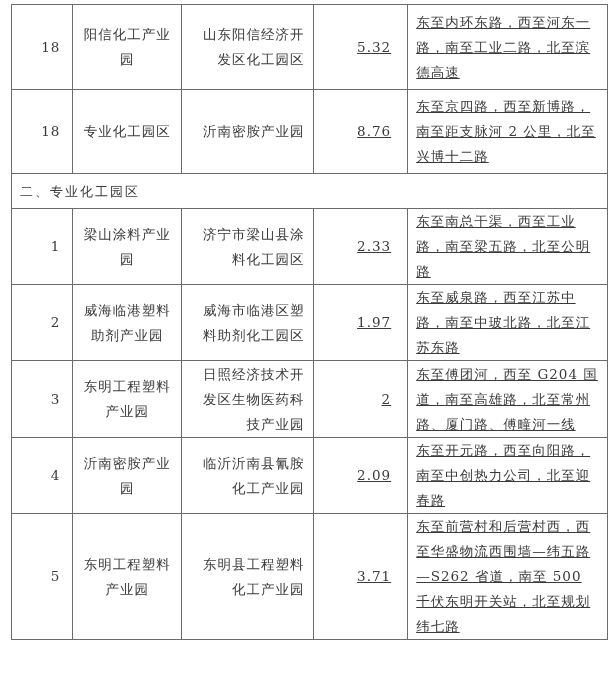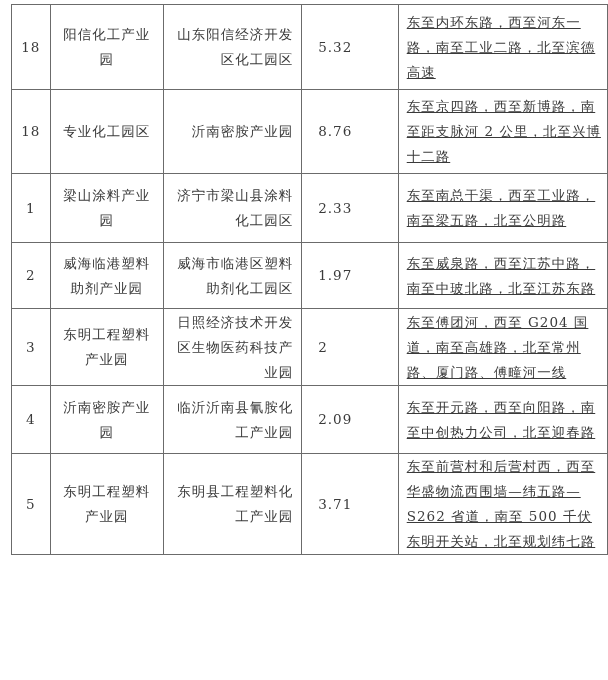--- a/index.html
+++ b/index.html
@@ -1,24 +1,24 @@
 <!DOCTYPE html>
 <html><head>
 <meta charset="utf-8">
 <style>
   html, body { margin: 0; padding: 0; background: #ffffff; }
   body { width: 608px; height: 680px; overflow: hidden; position: relative;
          font-family: "DejaVu Serif", "Liberation Serif", serif; color: #333; }
   .tbl { position: absolute; left: 11px; top: 4px; border-collapse: collapse; table-layout: fixed; }
   .tbl td { border: 1.5px solid #6b6b6b; padding: 0 8px; font-size: 13.5px; line-height: 25px;
             vertical-align: middle; letter-spacing: 1px; color: #3a3a3a; }
-  .c-no { width: 41px; text-align: center; padding: 0 !important; font-size: 12px; letter-spacing: 0; }
+  .c-no { width: 41px; text-align: right; padding: 12px !important; font-size: 12px; letter-spacing: 0; }
   .c-name { width: 112px; text-align: center; }
   .c-area { width: 141px; text-align: right; }
-  .c-size { width: 69px; text-align: left; padding: 16px !important; font-size: 12.5px; letter-spacing: 0.5px; }
+  .c-size { width: 69px; text-align: right; padding: 16px !important; font-size: 12.5px; letter-spacing: 0.5px; text-decoration: underline; }
   .c-bound { width: 223px; padding-left: 8px !important; padding-right: 6px !important; text-decoration: underline; }
   .section td { font-size: 13px; letter-spacing: 2px; }
 </style>
 </head>
 <body>
 
 <table class="tbl">
   <tbody>
       <tr style="height:85px">
     <td class="c-no">18</td>
@@ -26,20 +26,23 @@
     <td class="c-area">山东阳信经济开发区化工园区</td>
     <td class="c-size">5.32</td>
     <td class="c-bound">东至内环东路，西至河东一路，南至工业二路，北至滨德高速</td>
   </tr>
   <tr style="height:84px">
     <td class="c-no">18</td>
     <td class="c-name">专业化工园区</td>
     <td class="c-area">沂南密胺产业园</td>
     <td class="c-size">8.76</td>
     <td class="c-bound">东至京四路，西至新博路，南至距支脉河 2 公里，北至兴博十二路</td>
+  </tr>
+  <tr class="section" style="height:35px">
+    <td colspan="5">二、专业化工园区</td>
   </tr>
   <tr style="height:69px">
     <td class="c-no">1</td>
     <td class="c-name">梁山涂料产业园</td>
     <td class="c-area">济宁市梁山县涂料化工园区</td>
     <td class="c-size">2.33</td>
     <td class="c-bound">东至南总干渠，西至工业路，南至梁五路，北至公明路</td>
   </tr>
   <tr style="height:66px">
     <td class="c-no">2</td>

